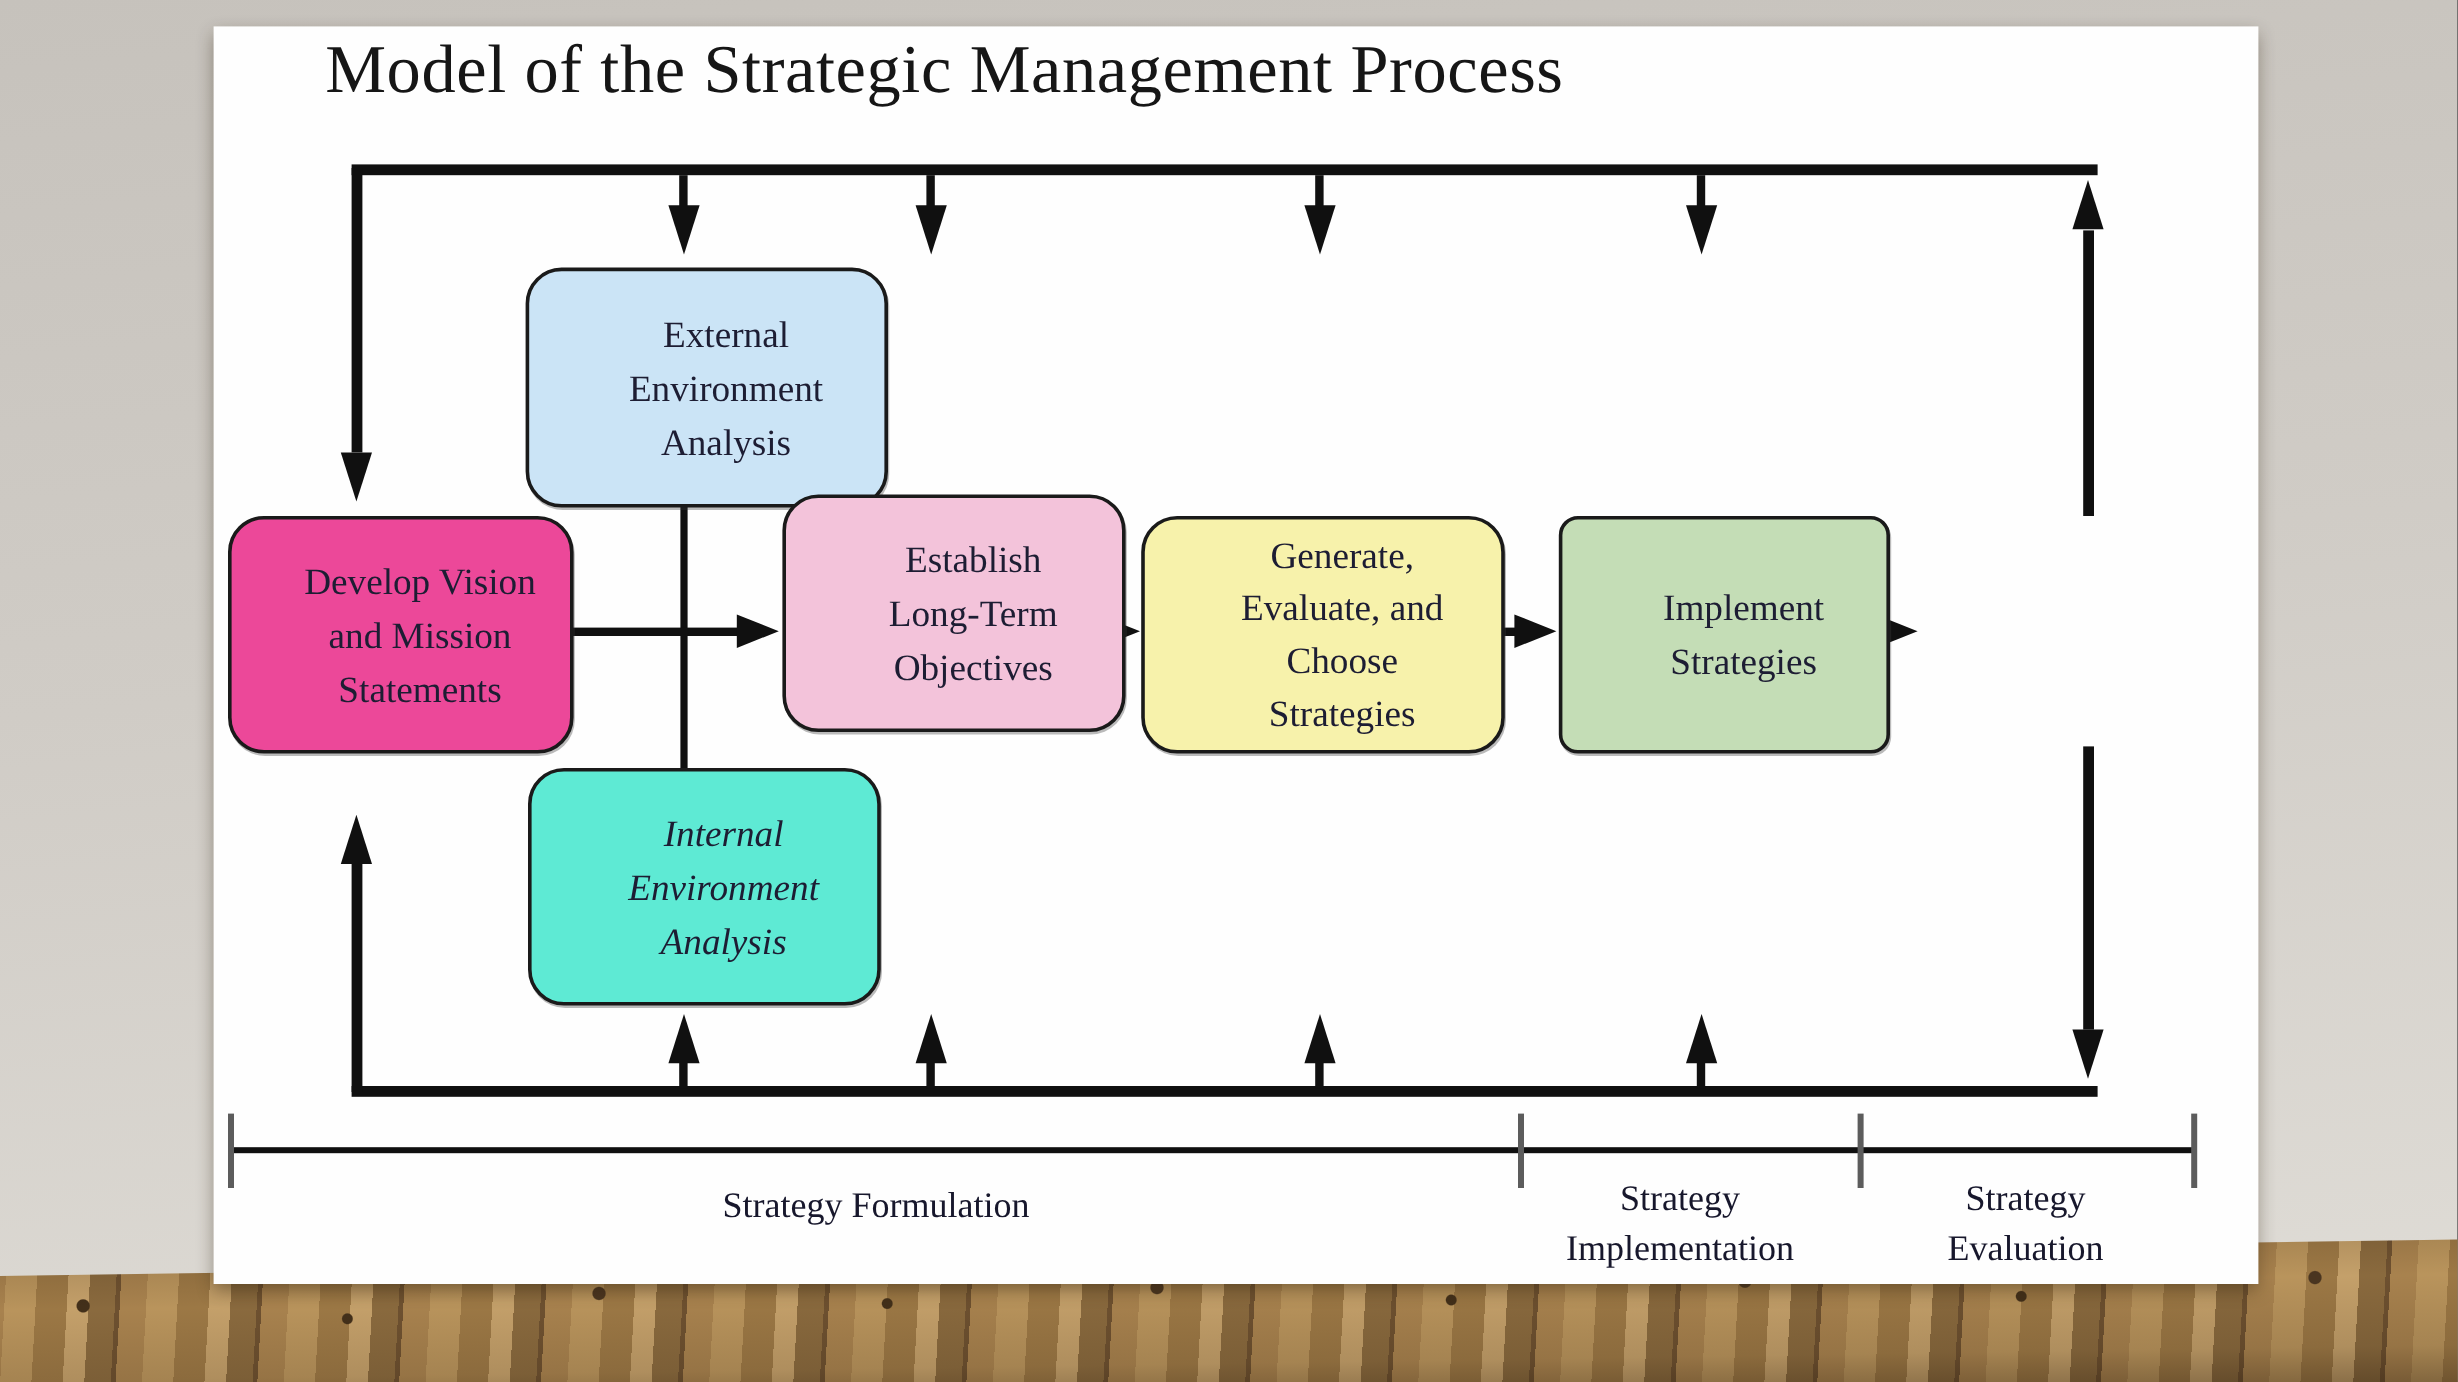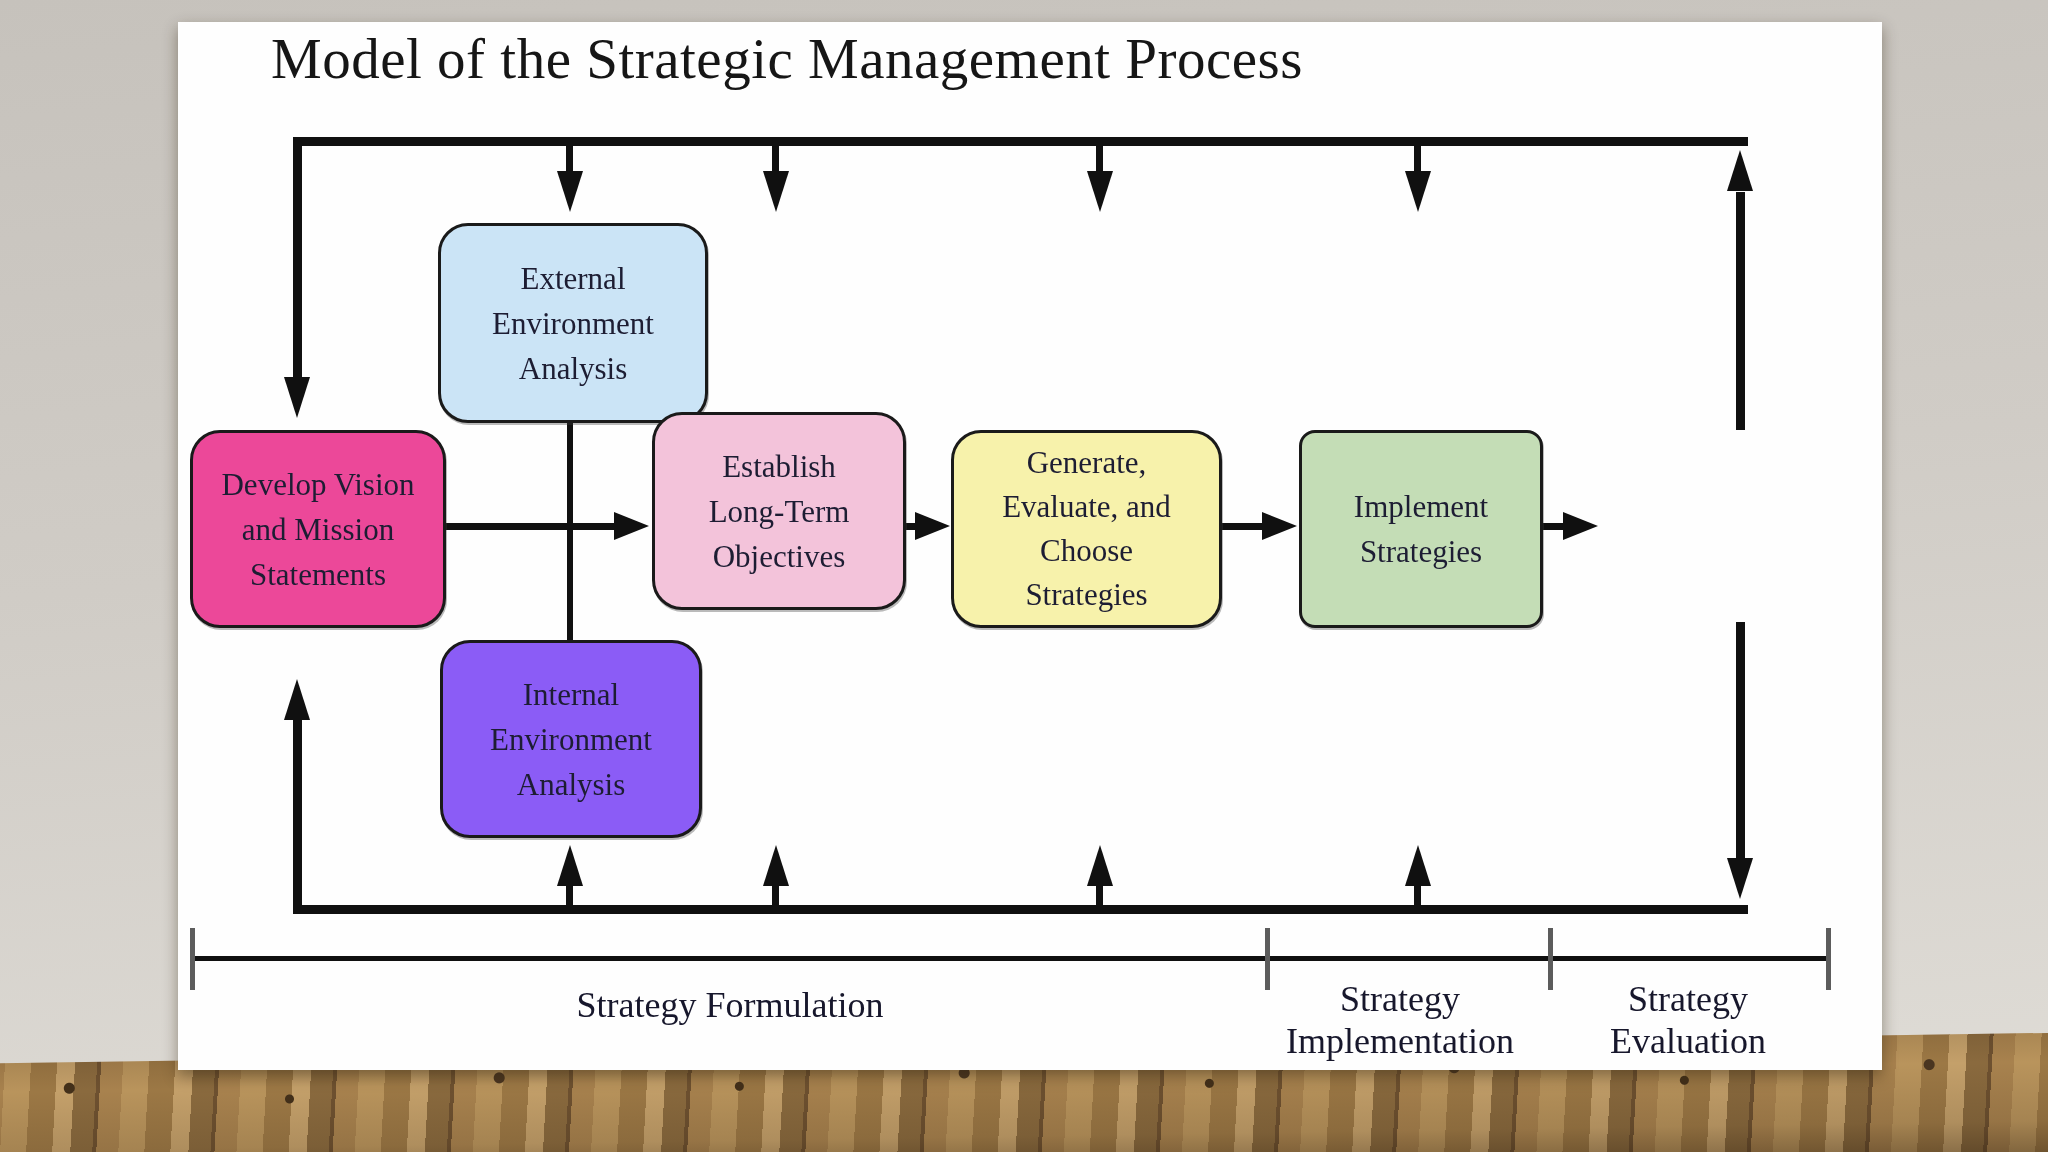--- a/index.html
+++ b/index.html
@@ -39,24 +39,24 @@
   .head-down{border-left:13px solid transparent;border-right:13px solid transparent;
              border-top:41px solid #101010;}
   .head-up{border-left:13px solid transparent;border-right:13px solid transparent;
            border-bottom:41px solid #101010;}
   .head-right{border-top:14px solid transparent;border-bottom:14px solid transparent;
               border-left:35px solid #101010;}
   
   .pbox{position:absolute;border:3px solid #1a1a1a;border-radius:30px;
         display:flex;flex-direction:column;justify-content:center;align-items:center;
         font-size:31px;line-height:45px;color:#1d1d33;text-align:center;
-        box-shadow:1px 2px 0 rgba(60,60,60,.35);}
+        box-shadow:1px 2px 0 rgba(60,60,60,.35);padding-left:32px;}
   
   .tick{position:absolute;width:5px;height:62px;top:928px;background:#5c5c5c;}
-  .stage-label{position:absolute;text-align:center;font-size:36px;line-height:42px;color:#17172c;}
+  .stage-label{position:absolute;text-align:center;font-size:30px;line-height:42px;color:#17172c;}
 </style>
 </head>
 <body>
 
 <div class="stage">
 
   <div class="wall"></div>
 
   <div class="floor">
     <div class="knots"></div>
@@ -116,21 +116,21 @@
     <span>and Mission</span>
     <span>Statements</span>
   </div>
 
   <div class="pbox" style="left: 438px; top: 223px; width: 264px; height: 194px; background: rgb(203, 228, 246);">
     <span>External</span>
     <span>Environment</span>
     <span>Analysis</span>
   </div>
 
-  <div class="pbox" style="left: 440px; top: 640px; width: 256px; height: 192px; background: #8b5cf6;">
+  <div class="pbox" style="left: 440px; top: 640px; width: 256px; height: 192px; background: #5eead4; font-style: italic;">
     <span>Internal</span>
     <span>Environment</span>
     <span>Analysis</span>
   </div>
 
   <div class="pbox" style="left: 652px; top: 412px; width: 248px; height: 192px; background: rgb(243, 195, 218);">
     <span>Establish</span>
     <span>Long-Term</span>
     <span>Objectives</span>
   </div>

